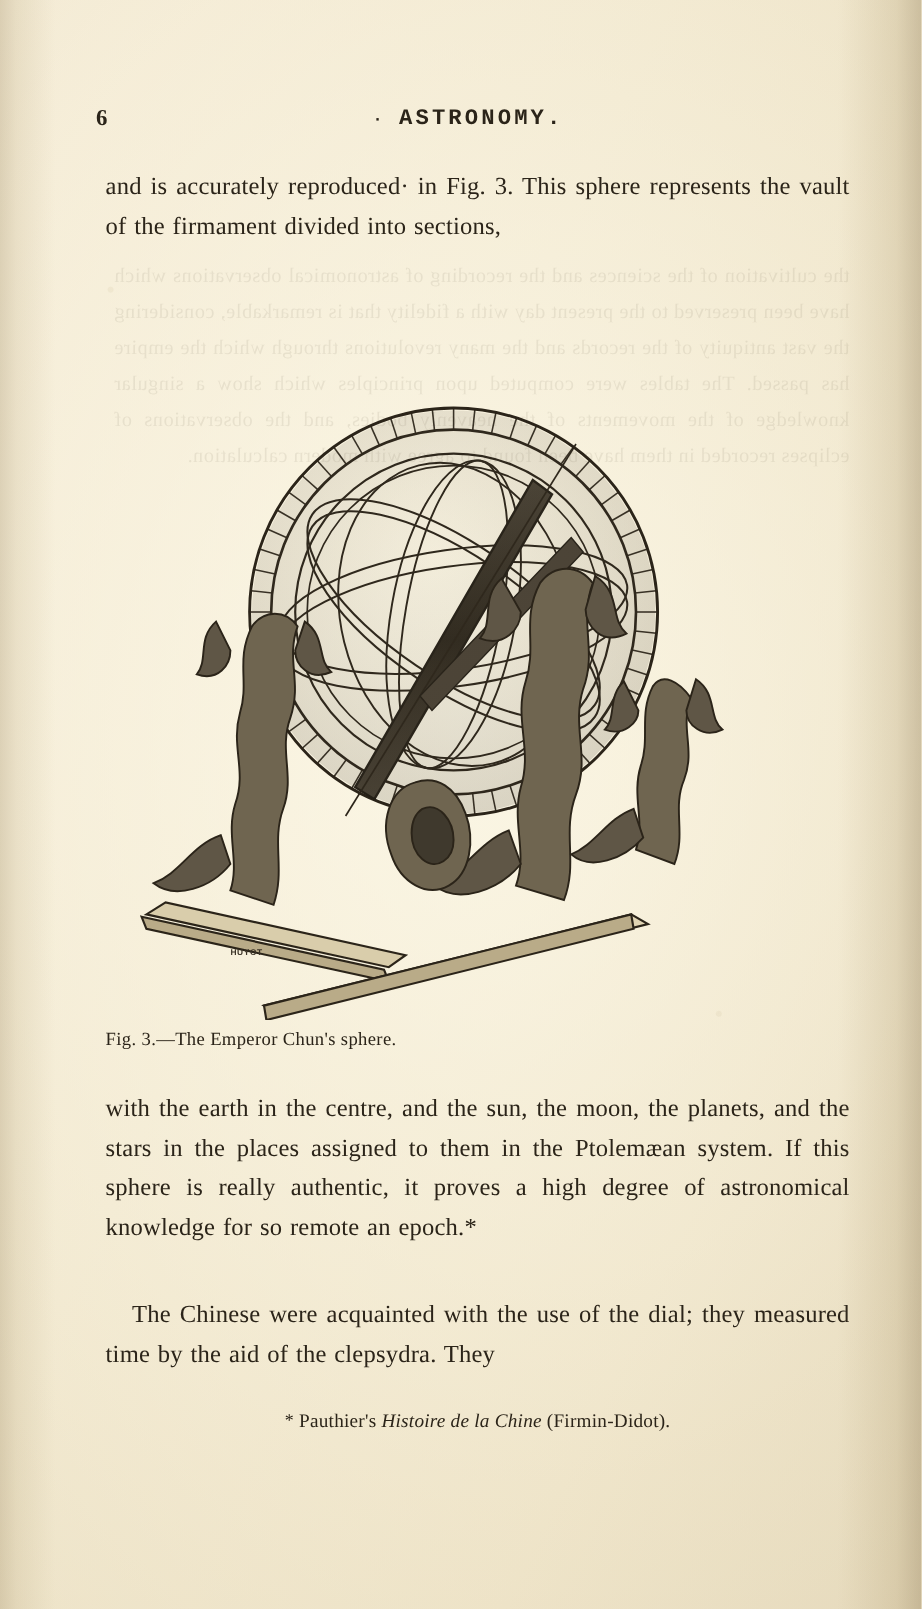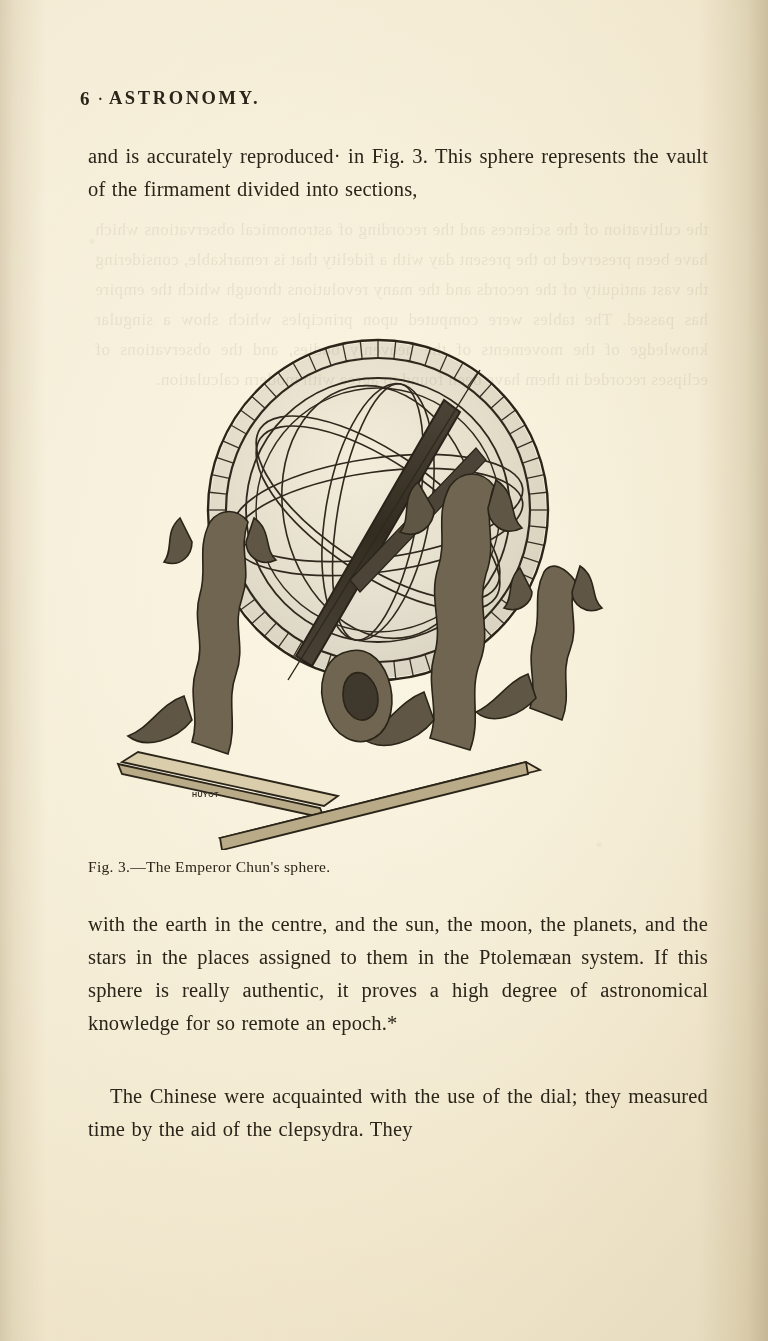--- a/index.html
+++ b/index.html
@@ -73,25 +73,26 @@
     top: 0;
     font-size: 19px;
     font-weight: bold;
     letter-spacing: 0.5px;
   }
   .head-title {
     position: absolute;
     left: 0;
     right: 16px;
     top: 0;
-    text-align: left;
+    text-align: center;
     font-size: 18.5px;
     letter-spacing: 2.6px;
     font-weight: bold;
     padding-left: 18px;
+    font-family: Liberation Mono, monospace;
   }
   .head-title .lead-dot {
     font-size: 14px;
     letter-spacing: 0;
   }
 
   .para {
     position: absolute;
     left: 88px;
     width: 620px;
@@ -323,17 +324,18 @@
     </svg>
     <div class="sig">HUYOT</div>
   </div>
 
   <div class="fig-caption">Fig. 3.—The Emperor Chun's sphere.</div>
 
   <div class="para mid">with the earth in the centre, and the sun, the moon, the planets, and the stars in the places assigned to them in the Ptolemæan system.  If this sphere is really authentic, it proves a high degree of astronomical knowledge for so remote an epoch.*</div>
 
   <div class="para bot"><span class="indent"></span><span>The Chinese were acquainted with the use of the dial; they measured time by the aid of the clepsydra.  They</span></div>
 
+  <div class="footnote-rule-area"><span class="star">*</span><span> Pauthier's </span><i>Histoire de la Chine</i><span> (Firmin-Didot).</span></div>
 
 </div>
 
 <div class="edge-shadow"></div>
 <div class="edge-shadow-left"></div>
 
 </body></html>

